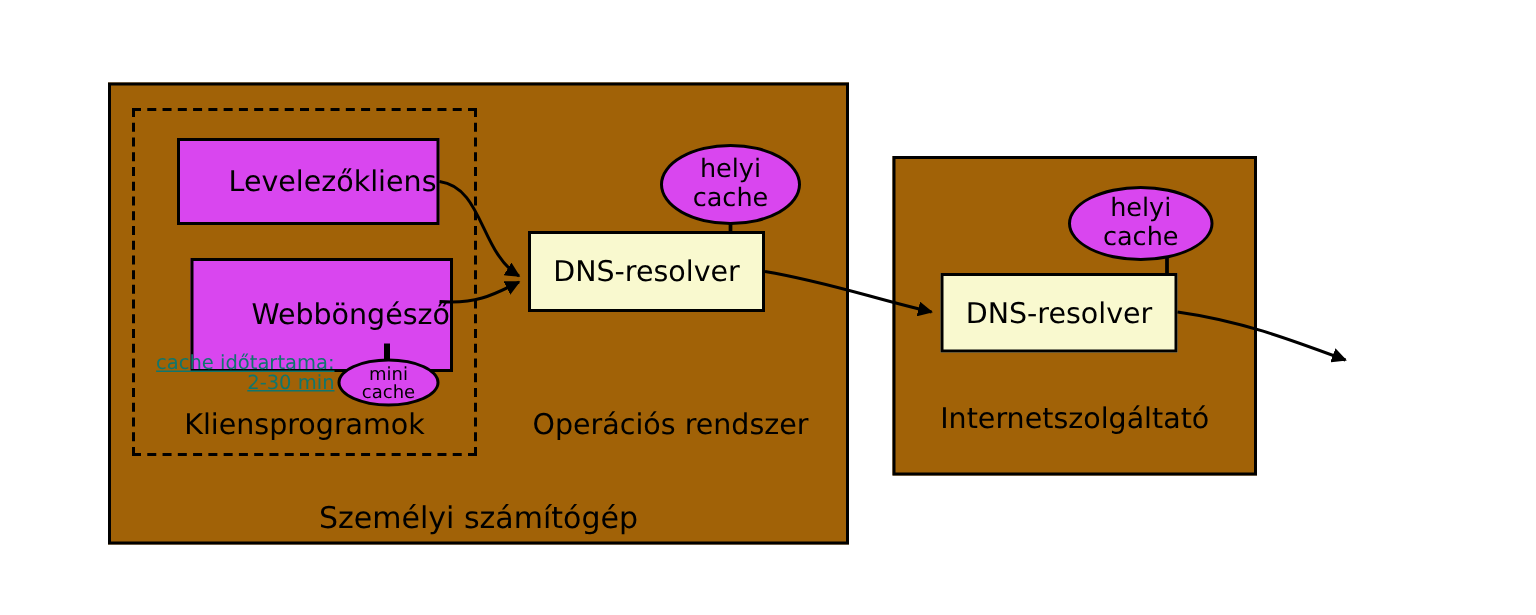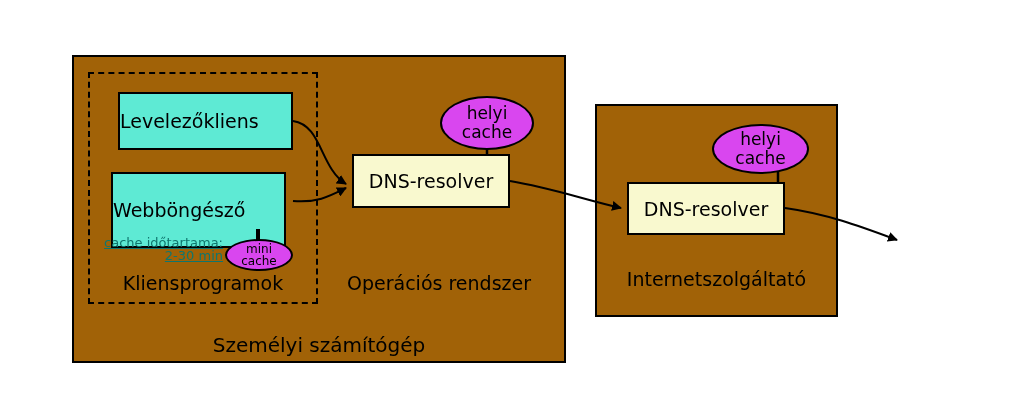--- a/index.html
+++ b/index.html
@@ -5,21 +5,21 @@
   html,body { margin:0; padding:0; background:#ffffff; }
   .canvas {
     position:relative; width:1024px; height:410px; background:#ffffff;
     font-family:"DejaVu Sans", "Liberation Sans", sans-serif; color:#000;
     overflow:hidden;
   }
   .box { position:absolute; box-sizing:border-box; border:2px solid #000; }
   .container-box { background:#a16207;padding-left:22px; }
   .dashed-box { border:2px dashed #000; background:transparent; }
   .app-box {
-    background:#5eead4; display:flex; align-items:center; justify-content:flex-start;
+    background:#d946ef; display:flex; align-items:center; justify-content:flex-end;
     font-size:19px;
   }
   .resolver-box {
     background:#f9f9cf; display:flex; align-items:center; justify-content:center;
     font-size:19px;
   }
   .ellipse {
     position:absolute; box-sizing:border-box; border:2px solid #000; border-radius:50%;
     background:#d946ef; display:flex; flex-direction:column; align-items:center;
     justify-content:center; text-align:center;
@@ -50,34 +50,34 @@
   </div>
 
   <div class="box dashed-box" style="left:88px; top:72px; width:230px; height:232px;">
     <div class="bottom-label" style="bottom:8px; font-size:19px;">Kliensprogramok</div>
   </div>
 
   <div class="box app-box" style="left:118px; top:92px; width:175px; height:58px;">
     <span>Levelezőkliens</span>
   </div>
 
-  <div class="box app-box" style="left:111px; top:172px; width:175px; height:76px;">
+  <div class="box app-box" style="left:127px; top:172px; width:175px; height:76px;">
     <span>Webböngésző</span>
   </div>
 
   <div class="note" style="left:93px; top:236px; width:130px;">
     <div>cache időtartama:</div>
     <div>2-30 min</div>
   </div>
 
   <div class="box resolver-box" style="left:352px; top:154px; width:158px; height:54px;">
     <span>DNS-resolver</span>
   </div>
 
-  <div class="free-label" style="left:347px; top:272px; width:200px; font-size:19px;">Operációs rendszer</div>
+  <div class="free-label" style="left:347px; top:272px; width:200px; text-align:center; font-size:19px;">Operációs rendszer</div>
 
   <div class="box container-box" style="left:595px; top:104px; width:243px; height:213px;">
     <div class="bottom-label" style="bottom:25px; font-size:19px;">Internetszolgáltató</div>
   </div>
 
   <div class="box resolver-box" style="left:627px; top:182px; width:158px; height:53px;">
     <span>DNS-resolver</span>
   </div>
 
 

